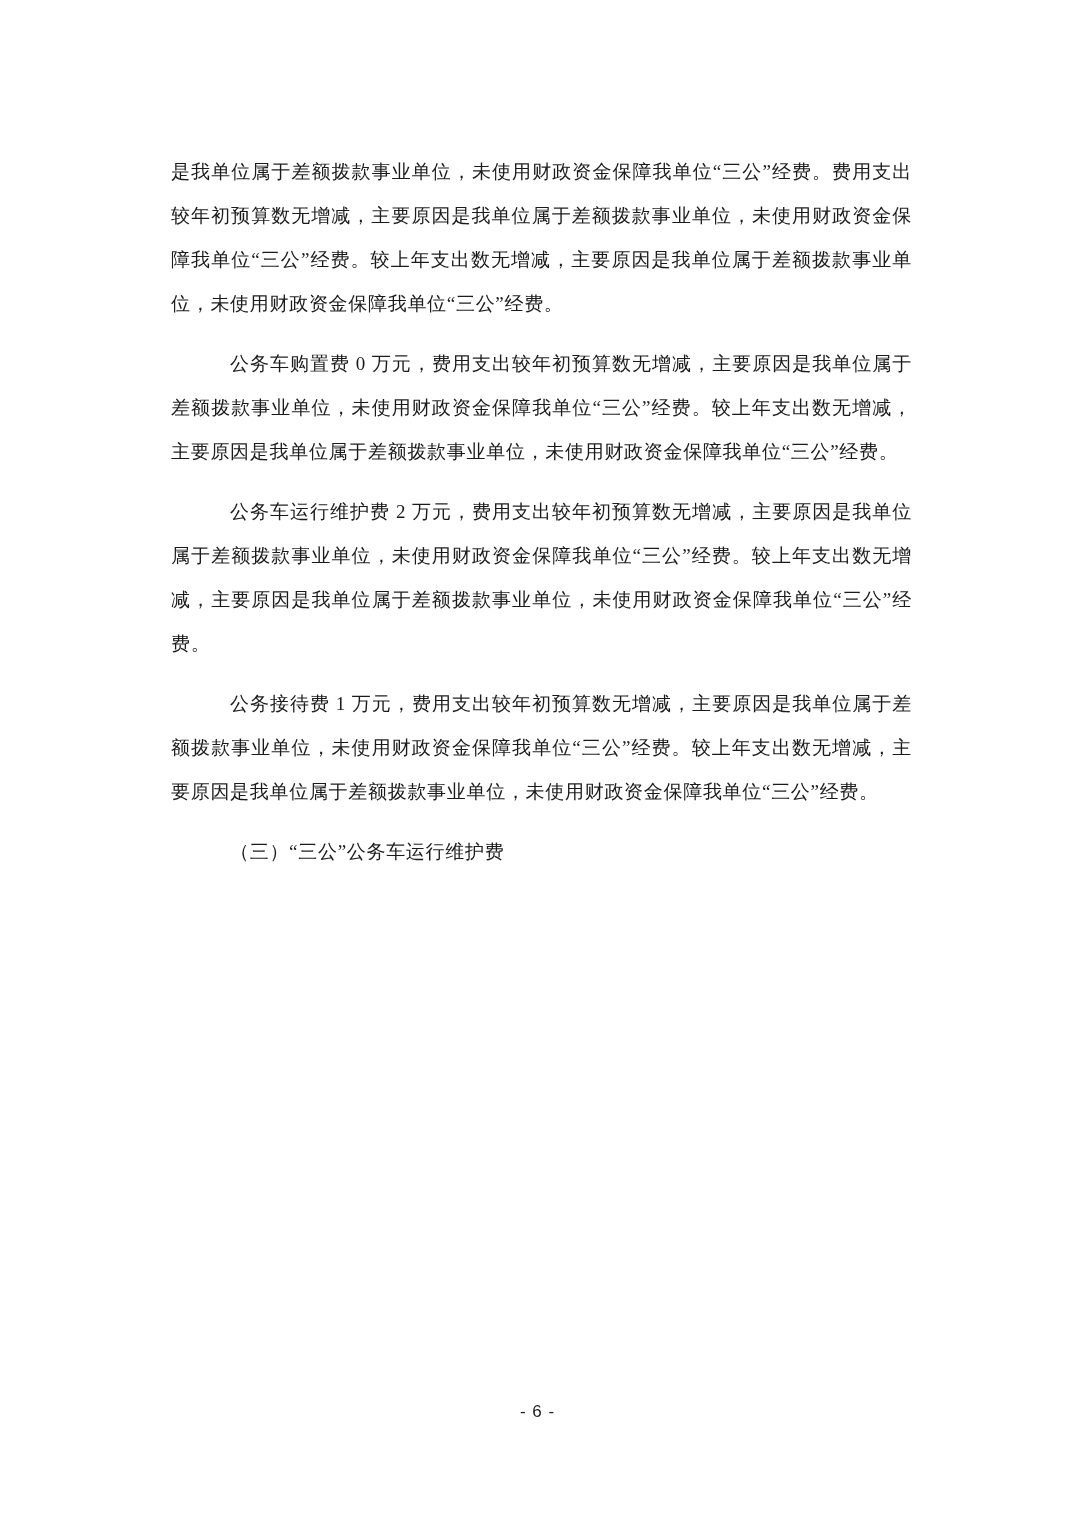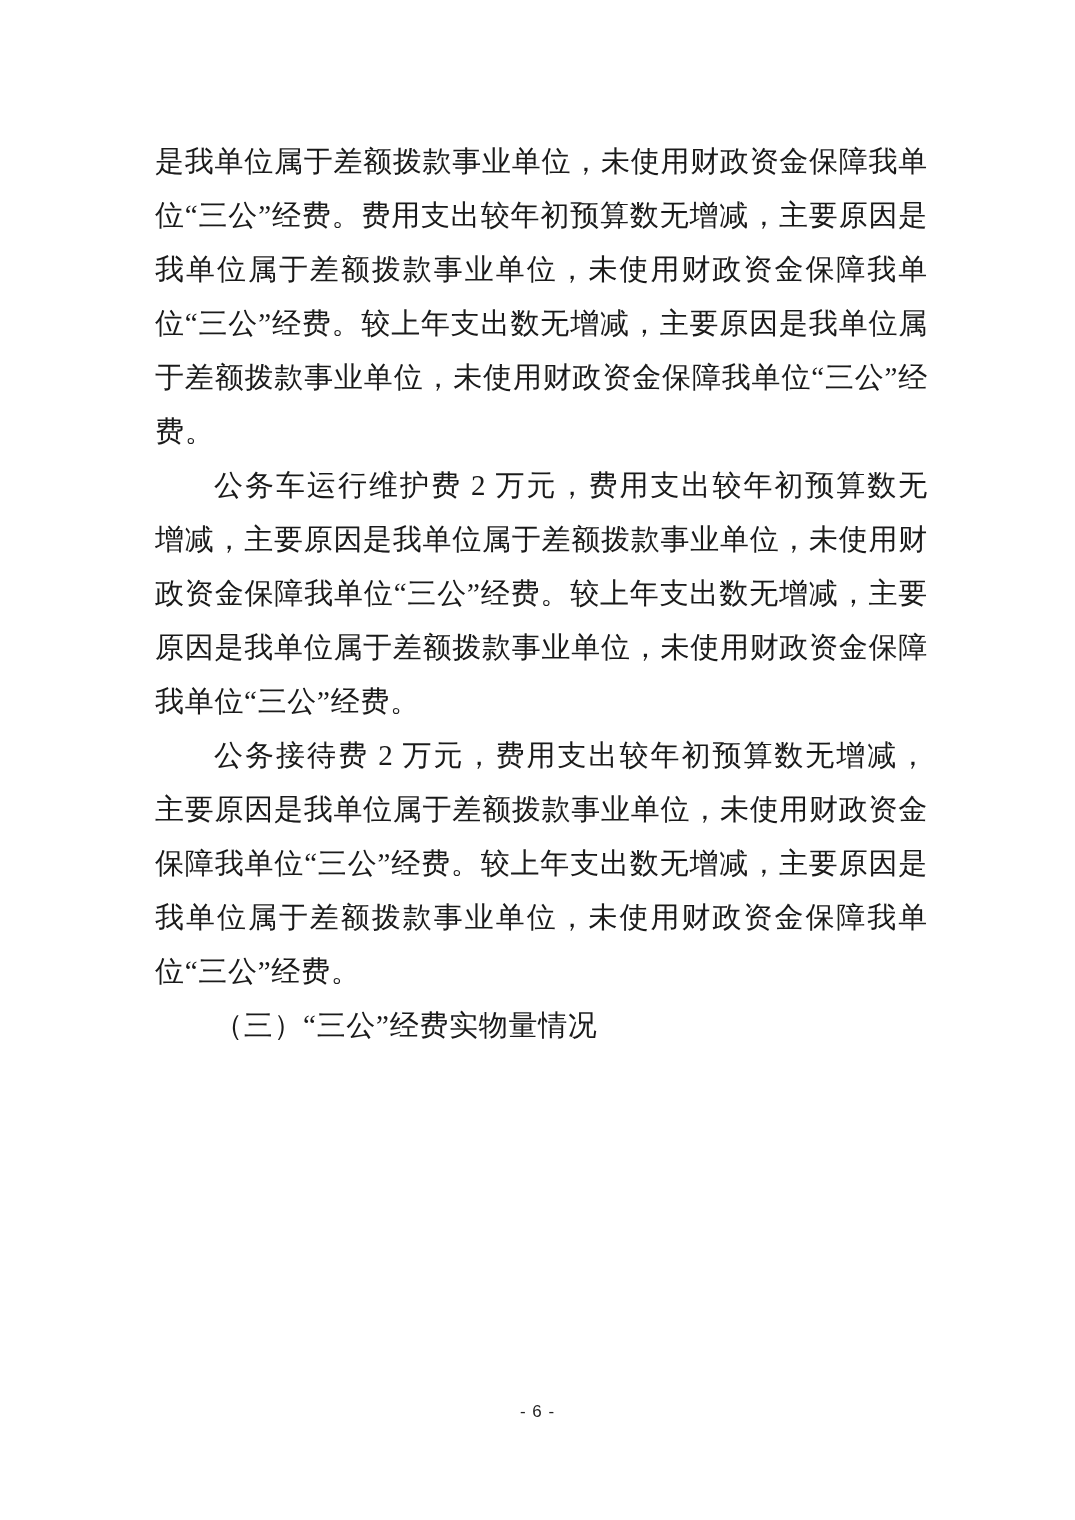--- a/index.html
+++ b/index.html
@@ -16,23 +16,23 @@
     color: #1a1a1a;
     overflow: hidden;
   }
   .content {
     position: absolute;
     left: 155px;
     top: 134px;
     width: 773px;
   }
   .para {
-    margin: 0;
-    font-size: 29px;
-    line-height: 54px;
+    margin: 16px;
+    font-size: 19px;
+    line-height: 44px;
     letter-spacing: 0.7px;
     text-align: justify;
     text-justify: inter-ideograph;
     font-weight: 400;
     word-break: break-all;
   }
   .indent {
     text-indent: 59px;
   }
   .heading {
@@ -49,20 +49,21 @@
     letter-spacing: 1px;
     color: #222222;
   }
 </style>
 </head>
 <body>
 
 <div class="page">
   <div class="content">
     <p class="para">是我单位属于差额拨款事业单位，未使用财政资金保障我单位“三公”经费。费用支出较年初预算数无增减，主要原因是我单位属于差额拨款事业单位，未使用财政资金保障我单位“三公”经费。较上年支出数无增减，主要原因是我单位属于差额拨款事业单位，未使用财政资金保障我单位“三公”经费。</p>
+    <p class="para indent">公务车购置费 0 万元，费用支出较年初预算数无增减，主要原因是我单位属于差额拨款事业单位，未使用财政资金保障我单位“三公”经费。较上年支出数无增减，主要原因是我单位属于差额拨款事业单位，未使用财政资金保障我单位“三公”经费。</p>
     <p class="para indent">公务车运行维护费 2 万元，费用支出较年初预算数无增减，主要原因是我单位属于差额拨款事业单位，未使用财政资金保障我单位“三公”经费。较上年支出数无增减，主要原因是我单位属于差额拨款事业单位，未使用财政资金保障我单位“三公”经费。</p>
-    <p class="para indent">公务接待费 2 万元，费用支出较年初预算数无增减，主要原因是我单位属于差额拨款事业单位，未使用财政资金保障我单位“三公”经费。较上年支出数无增减，主要原因是我单位属于差额拨款事业单位，未使用财政资金保障我单位“三公”经费。</p>
-    <h3 class="para indent heading">（三）“三公”经费实物量情况</h3>
+    <p class="para indent">公务接待费 1 万元，费用支出较年初预算数无增减，主要原因是我单位属于差额拨款事业单位，未使用财政资金保障我单位“三公”经费。较上年支出数无增减，主要原因是我单位属于差额拨款事业单位，未使用财政资金保障我单位“三公”经费。</p>
+    <h3 class="para indent heading">（三）“三公”公务车运行维护费</h3>
   </div>
   <div class="footer">
     <span>- 6 -</span>
   </div>
 </div>
 
 </body></html>

